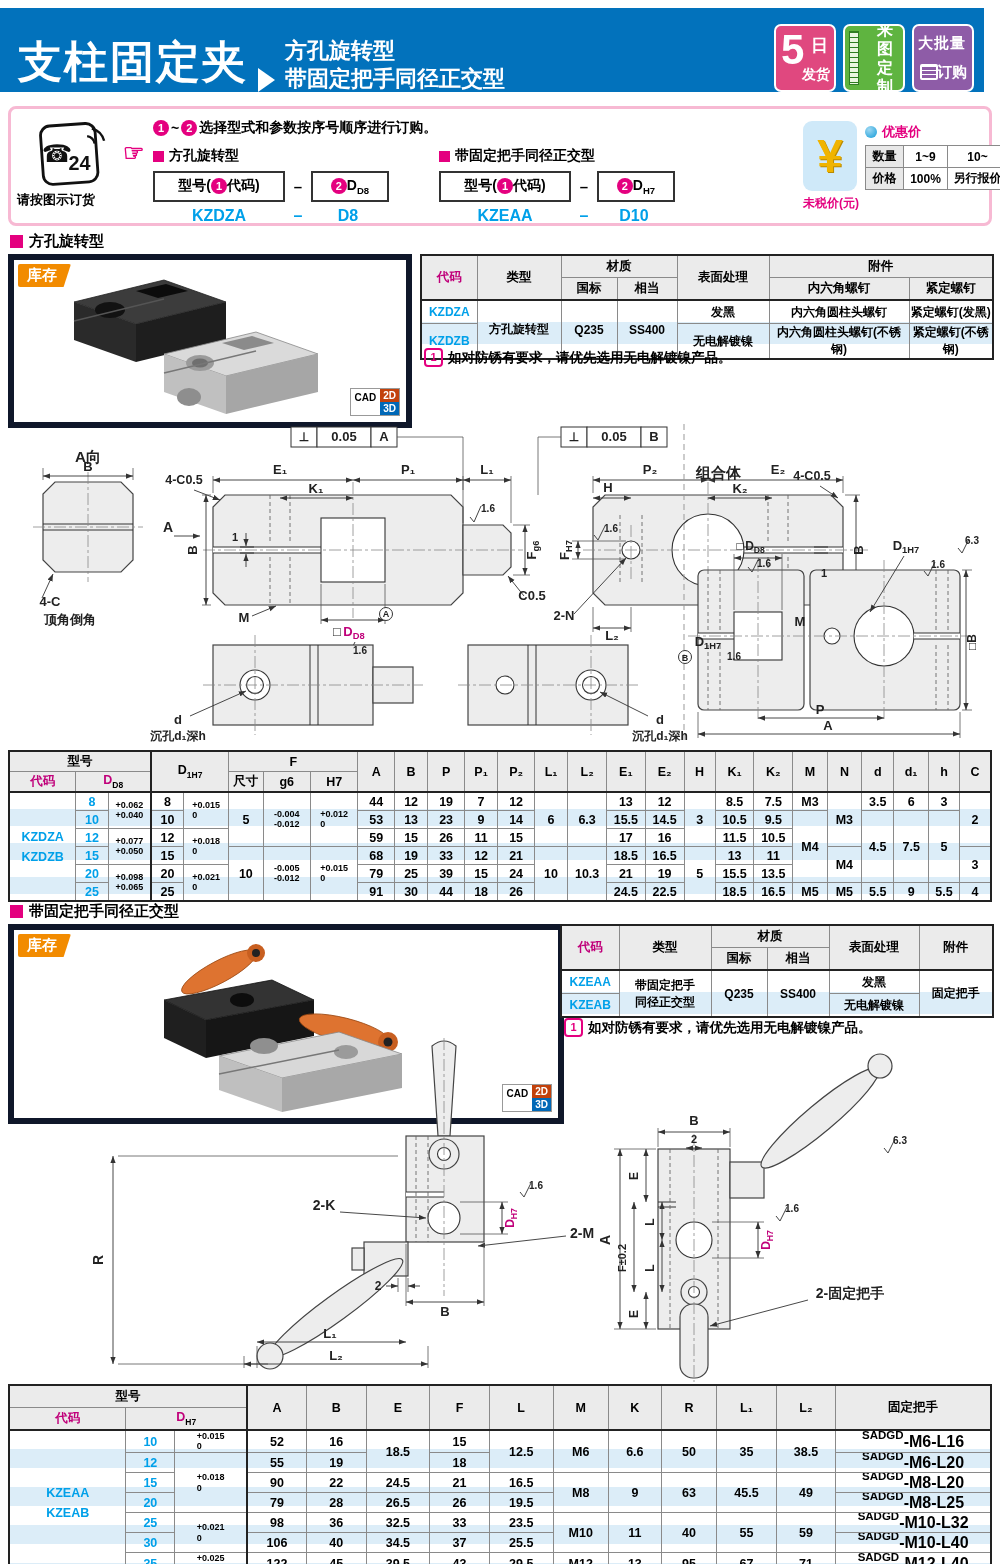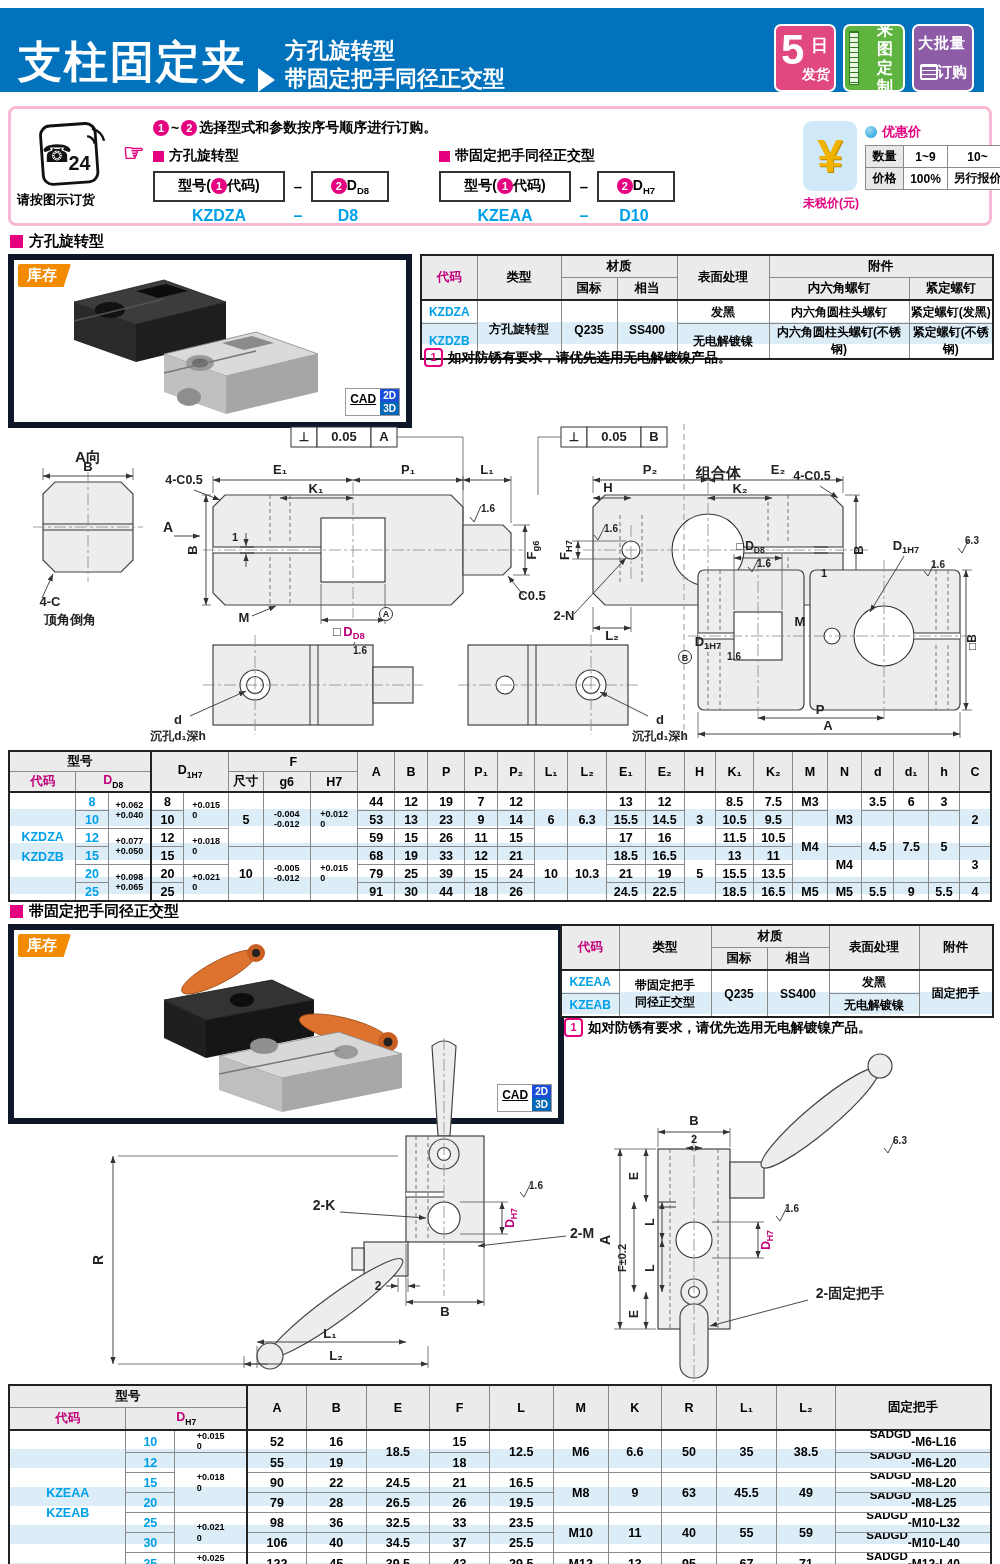--- a/index.html
+++ b/index.html
@@ -53,23 +53,23 @@
 
   
   .sect{display:flex;align-items:center;gap:6px;font-size:15px;font-weight:bold;}
   .sect .sq{width:13px;height:13px;}
 
   
   .pbox{border:6px solid #0f172a;background:#fff;}
   .stock{position:absolute;left:4px;top:4px;background:#f28b00;color:#fff;font-weight:bold;font-size:15px;
     padding:2px 14px 2px 9px;clip-path:polygon(0 0,100% 0,86% 100%,0 100%);border-radius:2px;z-index:2;}
   .cad{position:absolute;right:6px;bottom:6px;display:flex;align-items:stretch;border:1px solid #999;background:#fff;z-index:2;}
-  .cadt{font-weight:bold;font-size:12px;padding:3px 4px;text-decoration:underline;}
+  .cadt{font-weight:bold;font-size:10px;padding:3px 4px;}
   .cadcol{display:flex;flex-direction:column;}
-  .cad2{background:#1d4ed8;color:#fff;font-size:10px;font-weight:bold;padding:0 3px;line-height:13px;}
+  .cad2{background:#c2410c;color:#fff;font-size:10px;font-weight:bold;padding:0 3px;line-height:13px;}
   .cad3{background:#0068b7;color:#fff;font-size:10px;font-weight:bold;padding:0 3px;line-height:13px;}
 
   
   .note{display:flex;align-items:center;gap:5px;font-size:13.5px;font-weight:bold;}
   .noteic{display:inline-block;min-width:15px;height:15px;border:2px solid #e4007f;border-radius:4px;color:#e4007f;font-size:11px;font-weight:bold;line-height:15px;text-align:center;}
 
   
   .dt{border-collapse:collapse;table-layout:fixed;width:100%;border:2px solid #222;background:#fff;}
   .dt th,.dt td{border:1px solid #8a8a8a;text-align:center;vertical-align:middle;font-weight:bold;padding:0;overflow:hidden;}
   .dt thead{border-bottom:2px solid #222;}
@@ -89,21 +89,21 @@
   .t-spec thead th{height:21px;}
   .t-spec tbody{background:repeating-linear-gradient(to bottom,#fff 0 22px,#dcedf8 22px 44px);}
   .t-big1 thead th{height:19px;}
   .t-big1 td{height:17px;}
   .t-big1 tbody{background:repeating-linear-gradient(to bottom,#fff 0 17px,#dcedf8 17px 34px);}
   .t-big2 thead th{height:21px;}
   .t-big2 td{height:19px;}
   .t-big2 tbody{background:repeating-linear-gradient(to bottom,#fff 0 19px,#dcedf8 19px 38px);}
   .hdl{font-size:12px;overflow:visible;}
   .hdl .pfx{position:relative;top:-8px;font-size:11.5px;}
-  .hdl .sfx{font-size:12px;margin-top:13px;}
+  .hdl .sfx{font-size:16px;margin-top:13px;}
   .t-price{border:1.5px solid #333;}
   .t-price td{height:21px;font-size:12px;}
   .t-price .ph{background:#e8e8e8;}
   .sm2{font-size:10.5px;}
 
   
   .dlab{fill:#222;font-weight:bold;}
   .dlab.mag{fill:#c0007a;}
   .part{fill:#ededed;stroke:#444;stroke-width:1.2;}
   .hole{fill:#fff;stroke:#333;stroke-width:1.1;}

